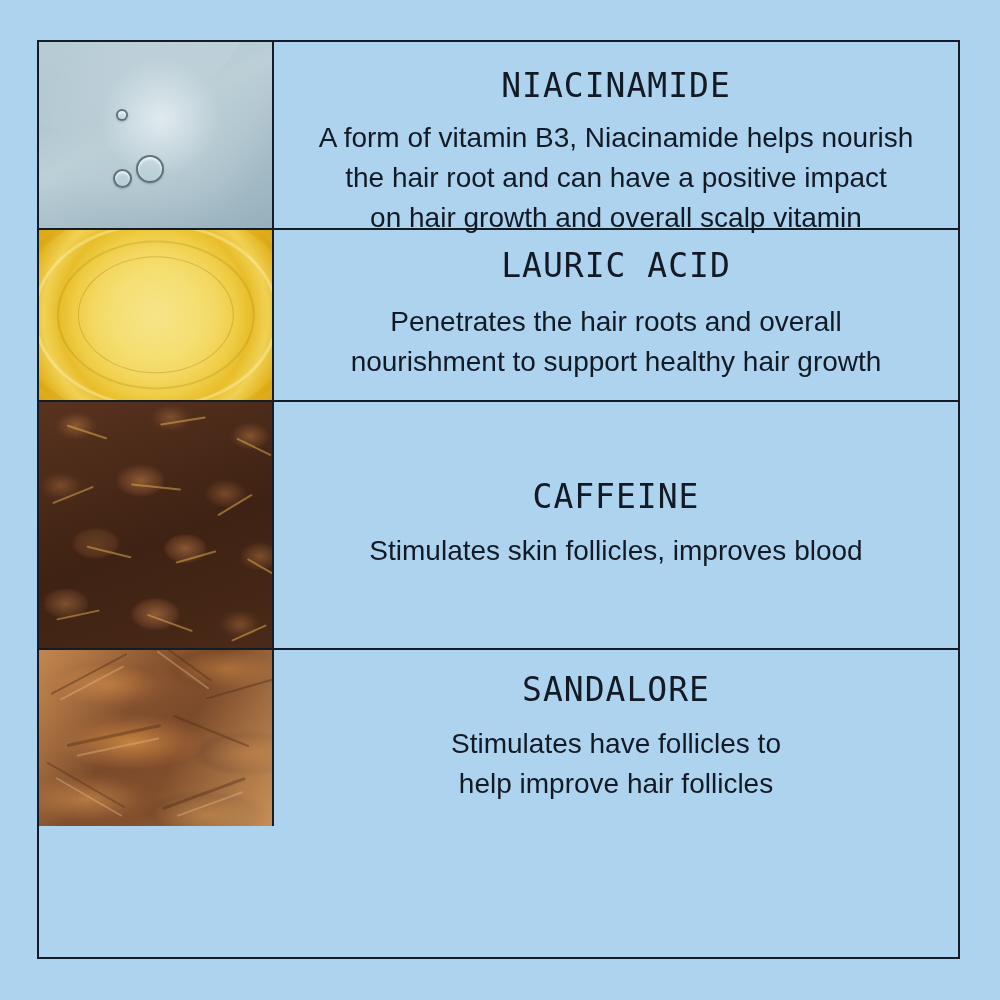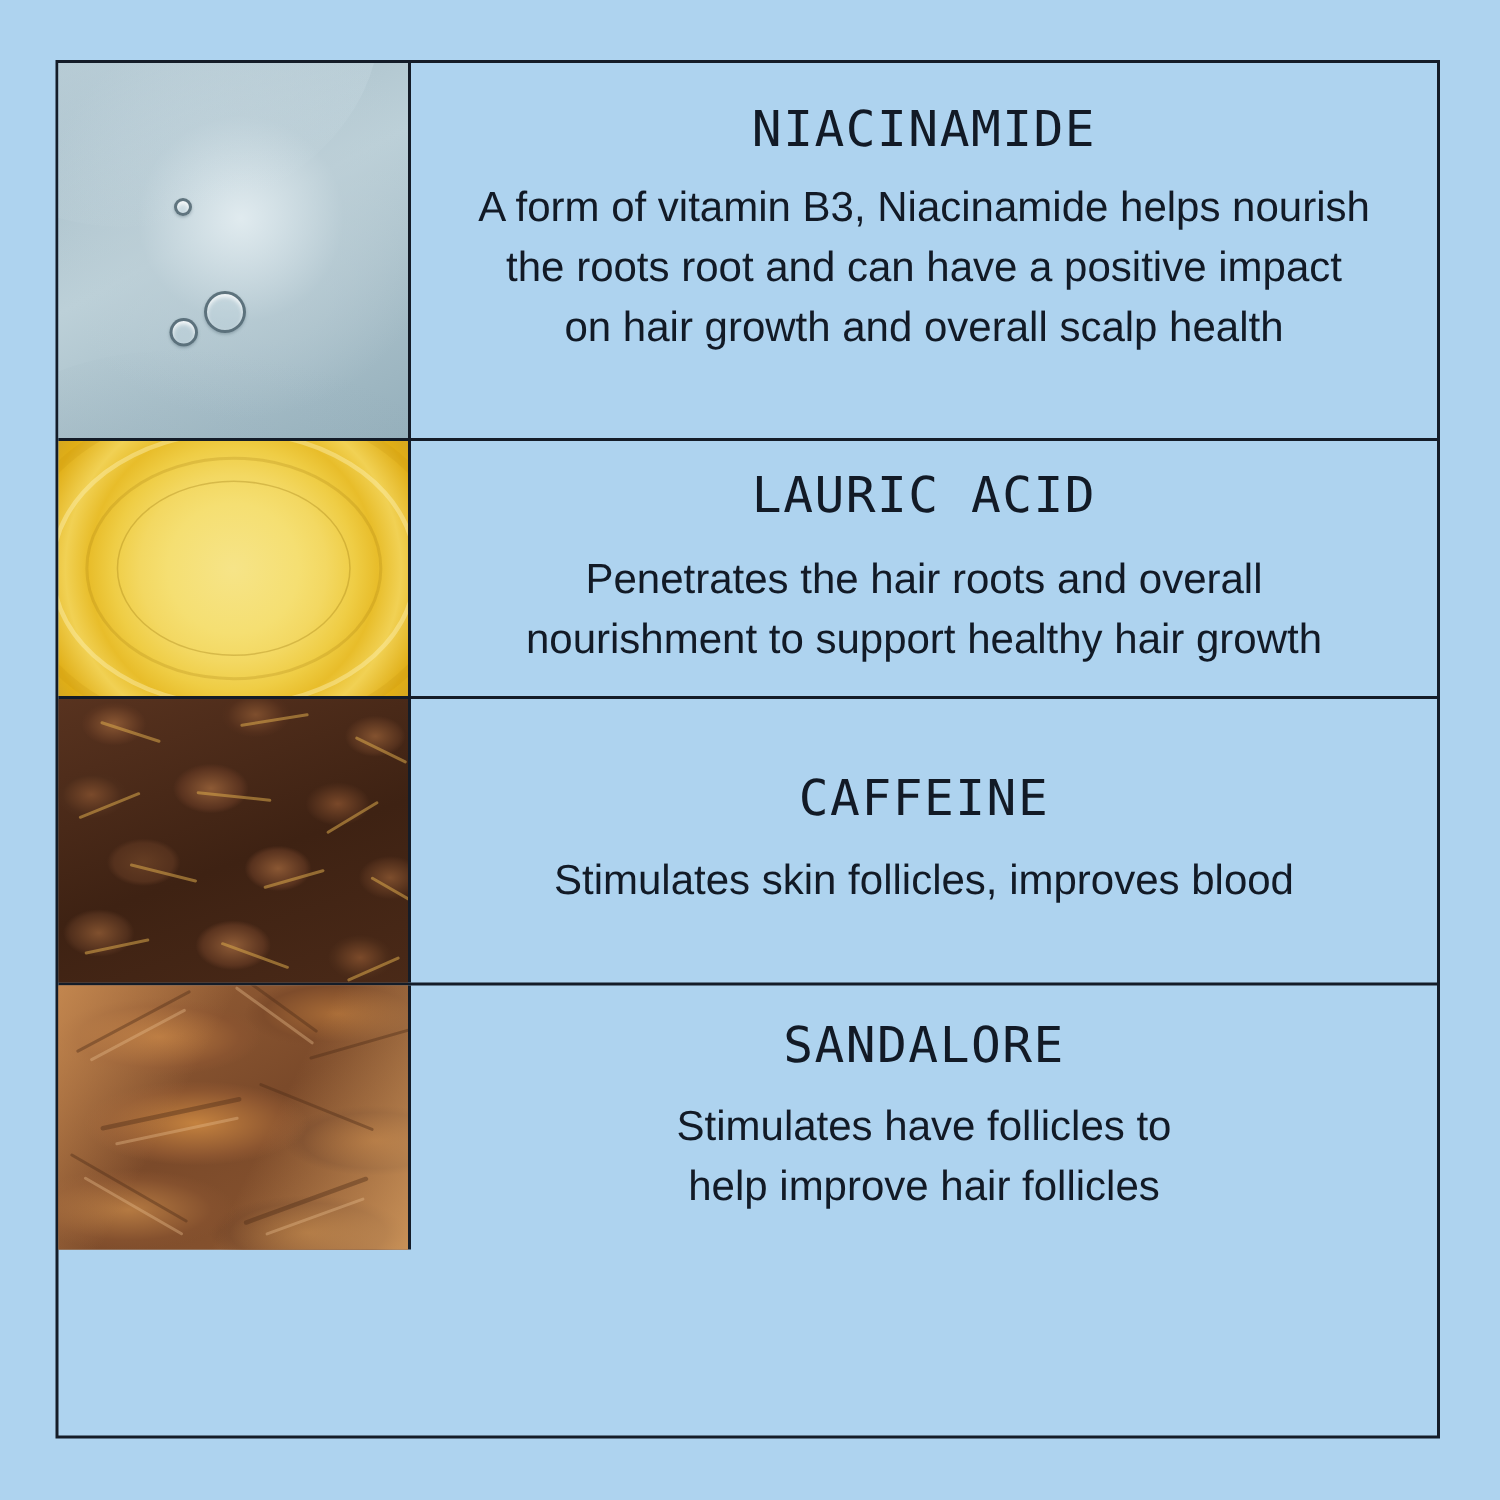--- a/index.html
+++ b/index.html
@@ -37,23 +37,23 @@
 
   .row {
     display: flex;
     flex-direction: row;
     box-sizing: border-box;
     border-bottom: 2px solid #141c28;
     position: relative;
   }
   .row:last-child { border-bottom: none; }
 
-  .row-1 { height: 252px; }
+  .row-1 { height: 188px; }
   .row-2 { height: 172px; }
-  .row-3 { height: 191px; justify-content: space-between; }
+  .row-3 { height: 248px; justify-content: space-between; }
   .row-4 { height: 176px; }
 
   
   .img-cell {
     width: 235px;
     min-width: 235px;
     box-sizing: border-box;
     border-right: 2px solid #141c28;
     overflow: hidden;
     position: relative;
@@ -217,22 +217,22 @@
         <div class="swatch swatch-serum">
           <span class="bubble bubble-a"></span>
           <span class="bubble bubble-b"></span>
           <span class="bubble bubble-c"></span>
         </div>
       </div>
       <div class="text-cell align-top">
         <h2 class="ing-title">NIACINAMIDE</h2>
         <p class="ing-desc">
           <span class="line">A form of vitamin B3, Niacinamide helps nourish</span>
-          <span class="line">the roots root and can have a positive impact</span>
-          <span class="line">on hair growth and overall scalp health</span>
+          <span class="line">the hair root and can have a positive impact</span>
+          <span class="line">on hair growth and overall scalp vitamin</span>
         </p>
       </div>
     </div>
 
     <div class="row row-2">
       <div class="img-cell">
         <div class="swatch swatch-oil">
           <span class="ring ring-4"></span>
           <span class="ring ring-3"></span>
           <span class="ring ring-2"></span>

